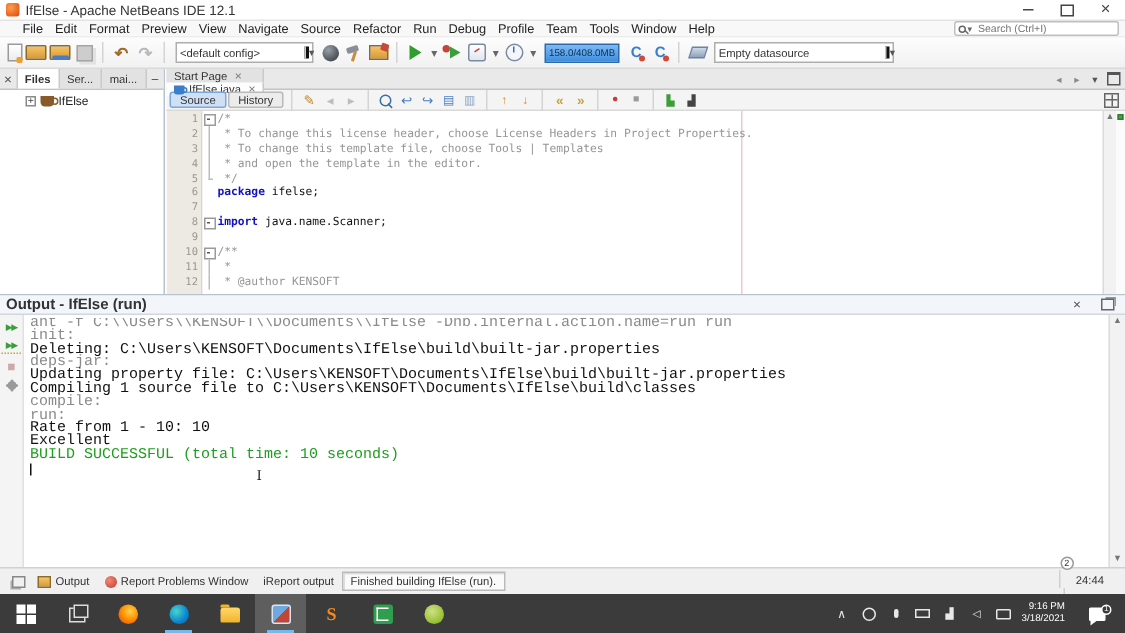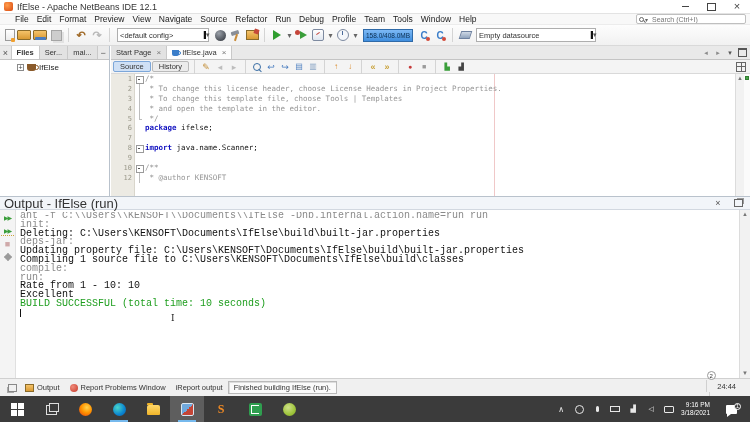--- a/index.html
+++ b/index.html
@@ -143,21 +143,21 @@
   .c-keyword{color:#1111c0;font-weight:bold;}
   .c-plain{color:#111;}
   .ed-scroll{position:absolute;top:0;bottom:0;right:6px;width:9px;background:#f2f2f2;border-left:1px solid #dcdcdc;}
   .ed-scroll .arr{display:block;text-align:center;font-size:6px;color:#777;line-height:8px;}
   .err-stripe{position:absolute;top:0;bottom:0;right:0;width:6px;background:#fbfbfb;}
   .err-ok{position:absolute;top:2px;right:1px;width:4px;height:4px;background:#4aa44a;border:1px solid #2f7d2f;}
 
   
   .output{position:absolute;top:196px;left:0;right:0;height:182px;background:#fff;border-top:1px solid #b9c2cc;}
   .out-header{height:13px;background:#f2f5f9;border-bottom:1px solid #d2d8e0;display:flex;align-items:center;padding:0 4px;}
-  .out-title{font-size:13px;font-weight:normal;color:#333;}
+  .out-title{font-size:10px;font-weight:bold;color:#333;}
   .out-header-right{margin-left:auto;display:flex;align-items:center;gap:4px;}
   .ic-close-output::before{content:"×";font-size:9px;color:#555;}
   .ic-float-output::before{content:"";width:7px;height:6px;border:1px solid #666;box-shadow:2px -2px 0 -1px #999;display:block;}
   .out-body{position:absolute;top:13px;bottom:0;left:0;right:0;}
   .out-toolbar{position:absolute;top:0;bottom:0;left:0;width:16px;background:#f4f4f4;border-right:1px solid #e0e0e0;
                display:flex;flex-direction:column;align-items:center;padding-top:2px;gap:2px;}
   .oic{width:13px;height:11px;display:flex;align-items:center;justify-content:center;}
   .oic-rerun::before,.oic-rerun-params::before{content:"▶▶";color:#3a9e3a;font-size:6px;letter-spacing:-1px;}
   .oic-rerun-params{border-bottom:1px dotted #c9a23a;}
   .oic-stop::before{content:"■";color:#cfa9a9;font-size:9px;}
@@ -326,21 +326,21 @@
           <div class="tree-item">
             <span class="expand-box">+</span>
             <span class="coffee"></span>
             <span>IfElse</span>
           </div>
         </div>
     </div>
 
     <div class="editor">
       <div class="ed-tabs">
-        <span id="ed-tabs" style="display:flex;">
+        <span id="ed-tabs" style="display:flex;flex-direction:column;">
             <span class="ed-tab">
               <span>Start Page</span>
               <span class="tclose">×</span>
             </span>
             <span class="ed-tab active">
               <span class="jicon"></span>
               <span>IfElse.java</span>
               <span class="tclose">×</span>
             </span>
           </span>
@@ -431,20 +431,25 @@
               <span class="ln">9</span>
               <span class="fold"></span>
               <span class="ct"></span>
             </div>
             <div class="code-line">
               <span class="ln">10</span>
               <span class="fold fold-start"></span>
               <span class="ct"><span class="c-comment">/**</span></span>
             </div>
             <div class="code-line">
+              <span class="ln">11</span>
+              <span class="fold fold-mid"></span>
+              <span class="ct"><span class="c-comment"> *</span></span>
+            </div>
+            <div class="code-line">
               <span class="ln">12</span>
               <span class="fold fold-mid"></span>
               <span class="ct"><span class="c-comment"> * @author KENSOFT</span></span>
             </div>
           </div>
         <div class="ed-scroll">
             <span class="arr">▲</span>
           </div>
         <div class="err-stripe">
             <span class="err-ok"></span>

